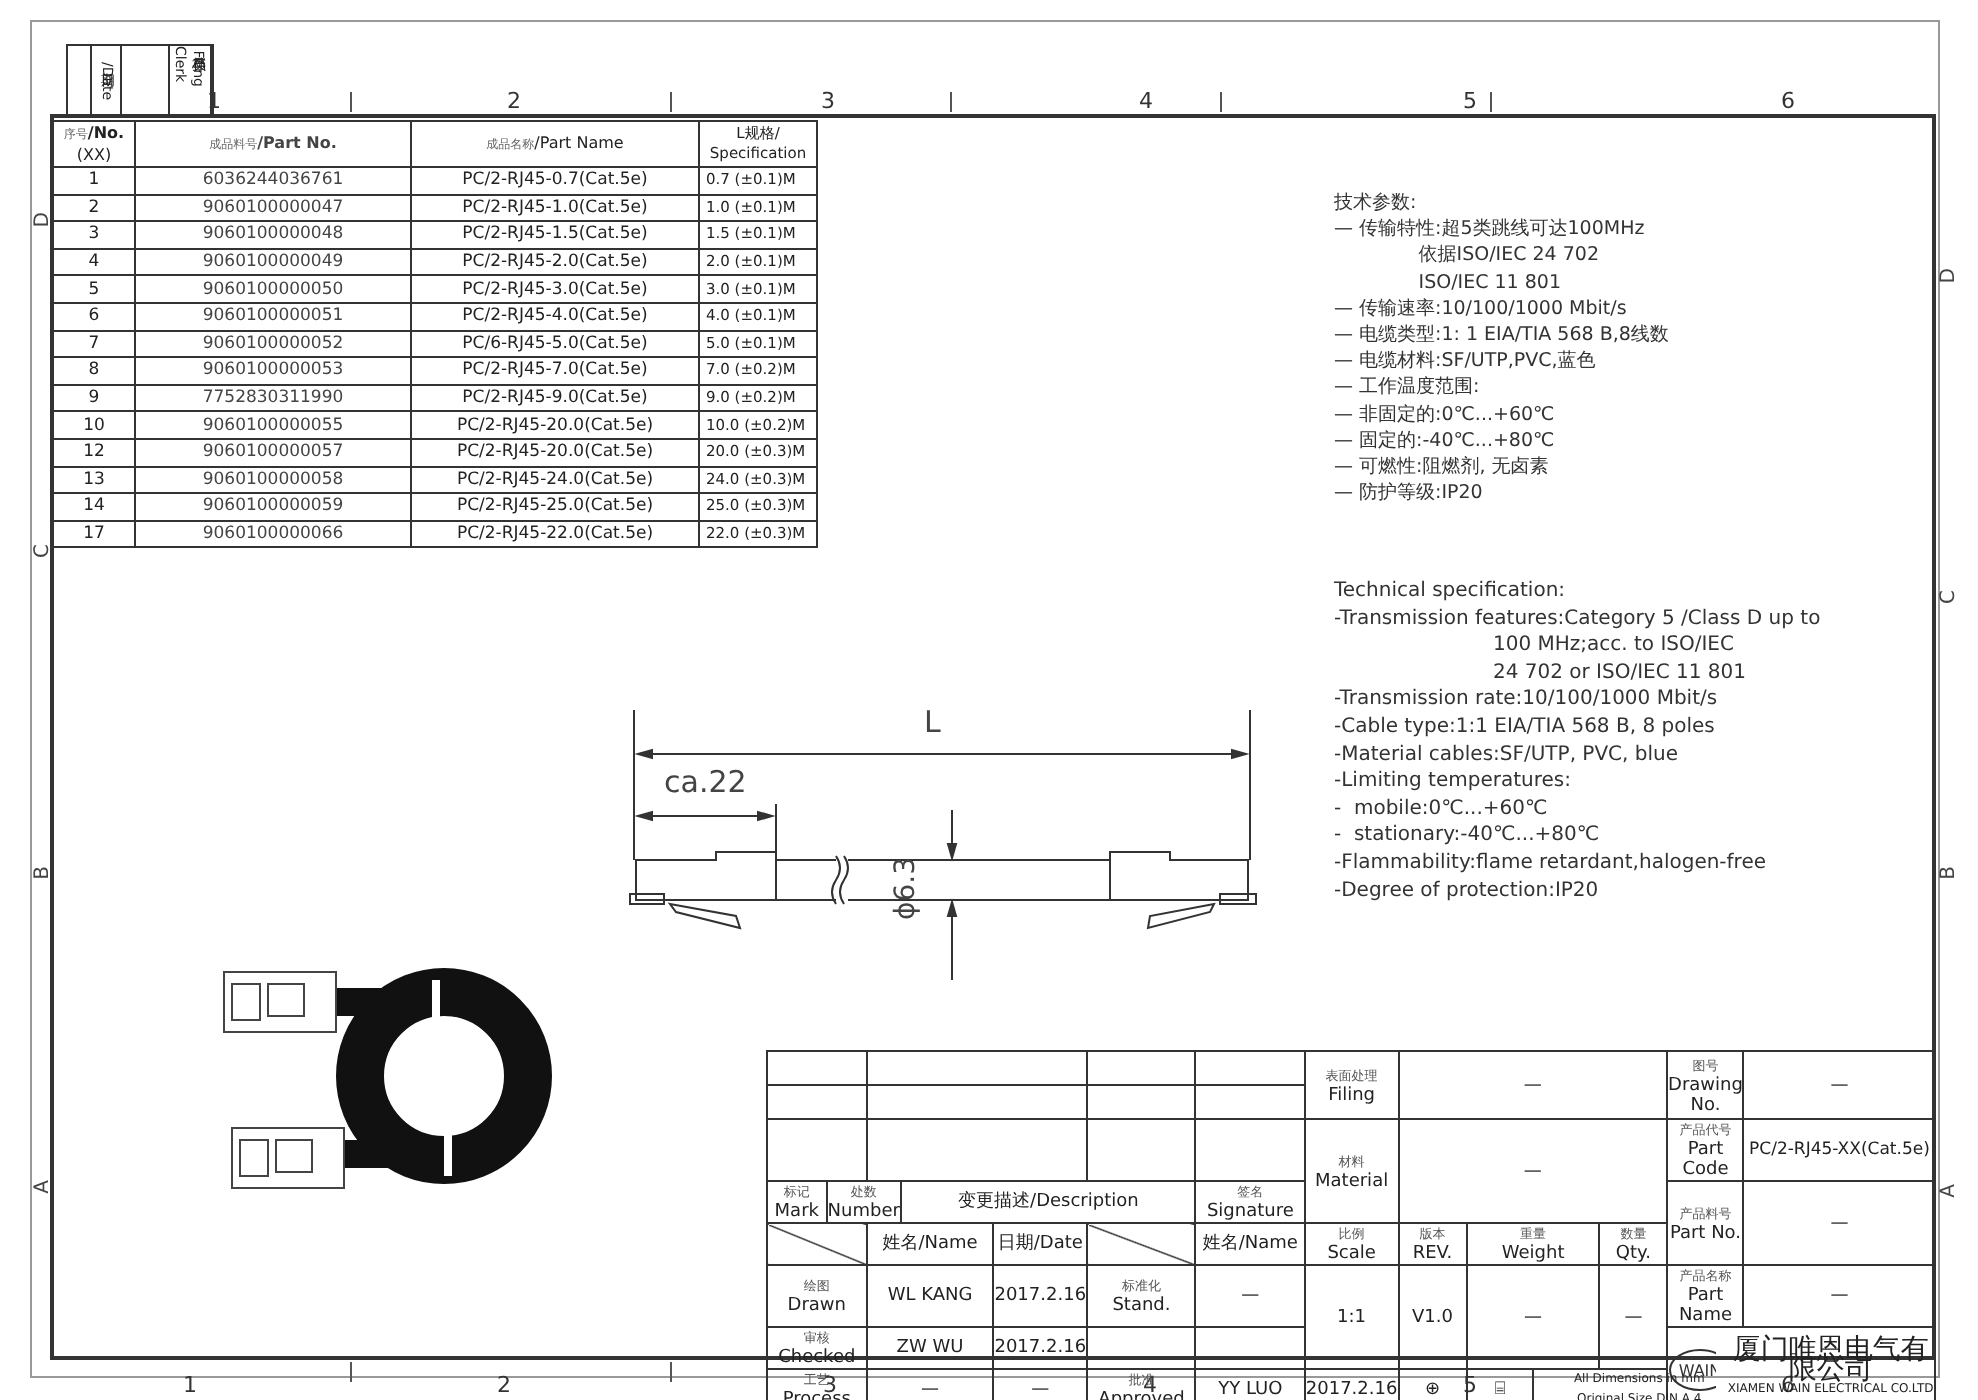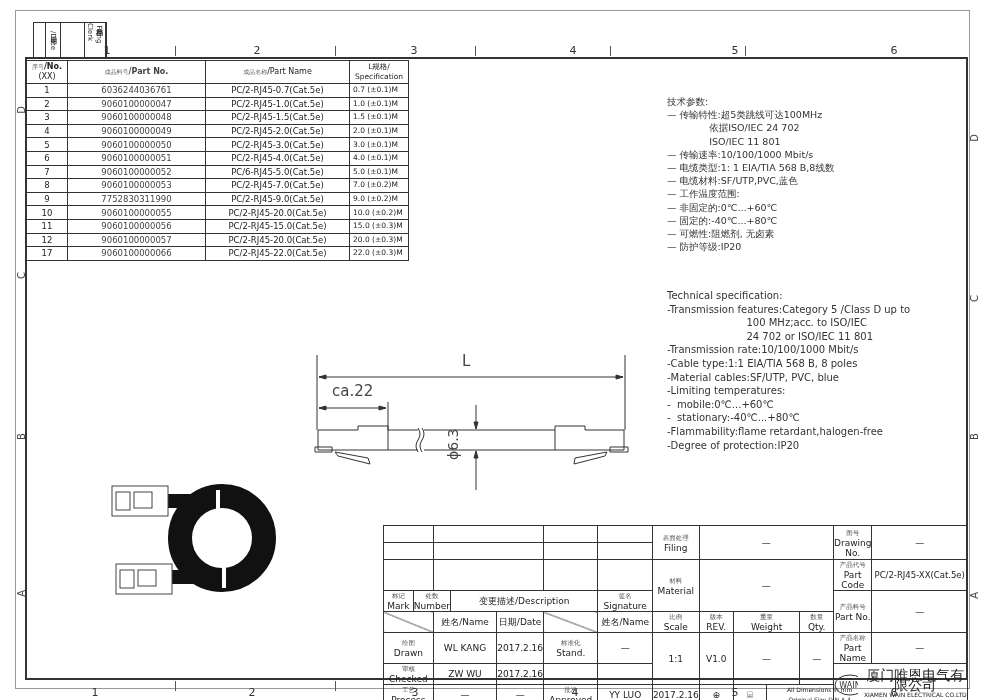--- a/index.html
+++ b/index.html
@@ -149,30 +149,36 @@
         <td class="c-name">PC/2-RJ45-9.0(Cat.5e)</td>
         <td class="c-spec">9.0  (±0.2)M</td>
       </tr>
       <tr>
         <td class="c-no">10</td>
         <td class="c-pn">9060100000055</td>
         <td class="c-name">PC/2-RJ45-20.0(Cat.5e)</td>
         <td class="c-spec">10.0  (±0.2)M</td>
       </tr>
       <tr>
-        <td class="c-no">11</td>
-        <td class="c-pn">9060100000056</td>
-        <td class="c-name">PC/2-RJ45-15.0(Cat.5e)</td>
-        <td class="c-spec">15.0  (±0.3)M</td>
-      </tr>
-      <tr>
         <td class="c-no">12</td>
         <td class="c-pn">9060100000057</td>
         <td class="c-name">PC/2-RJ45-20.0(Cat.5e)</td>
         <td class="c-spec">20.0  (±0.3)M</td>
+      </tr>
+      <tr>
+        <td class="c-no">13</td>
+        <td class="c-pn">9060100000058</td>
+        <td class="c-name">PC/2-RJ45-24.0(Cat.5e)</td>
+        <td class="c-spec">24.0  (±0.3)M</td>
+      </tr>
+      <tr>
+        <td class="c-no">14</td>
+        <td class="c-pn">9060100000059</td>
+        <td class="c-name">PC/2-RJ45-25.0(Cat.5e)</td>
+        <td class="c-spec">25.0  (±0.3)M</td>
       </tr>
       <tr>
         <td class="c-no">17</td>
         <td class="c-pn">9060100000066</td>
         <td class="c-name">PC/2-RJ45-22.0(Cat.5e)</td>
         <td class="c-spec">22.0  (±0.3)M</td>
       </tr>
     </tbody>
 </table>
 

